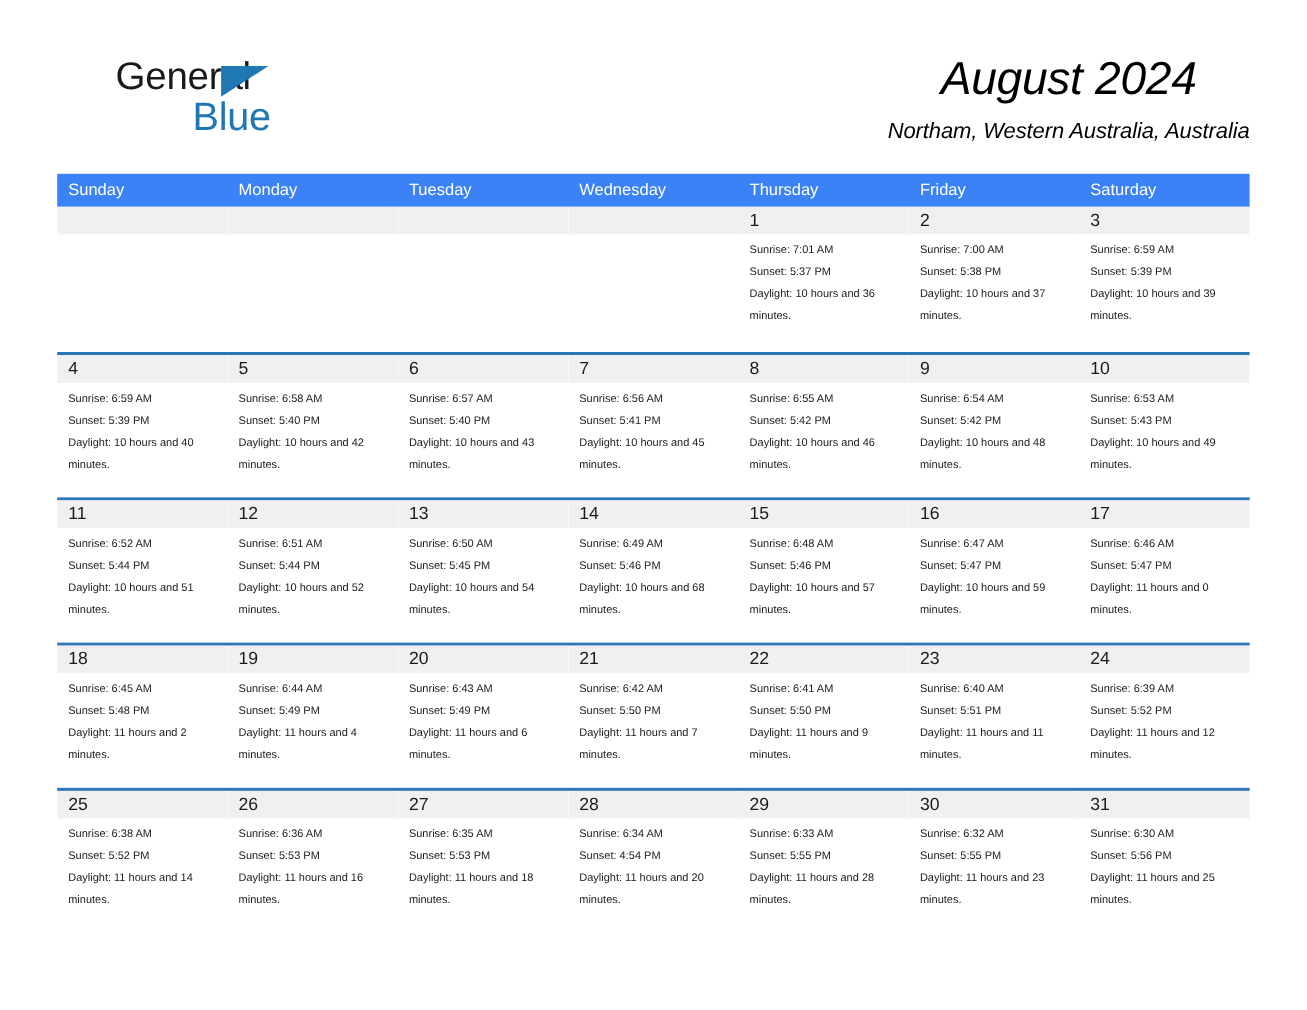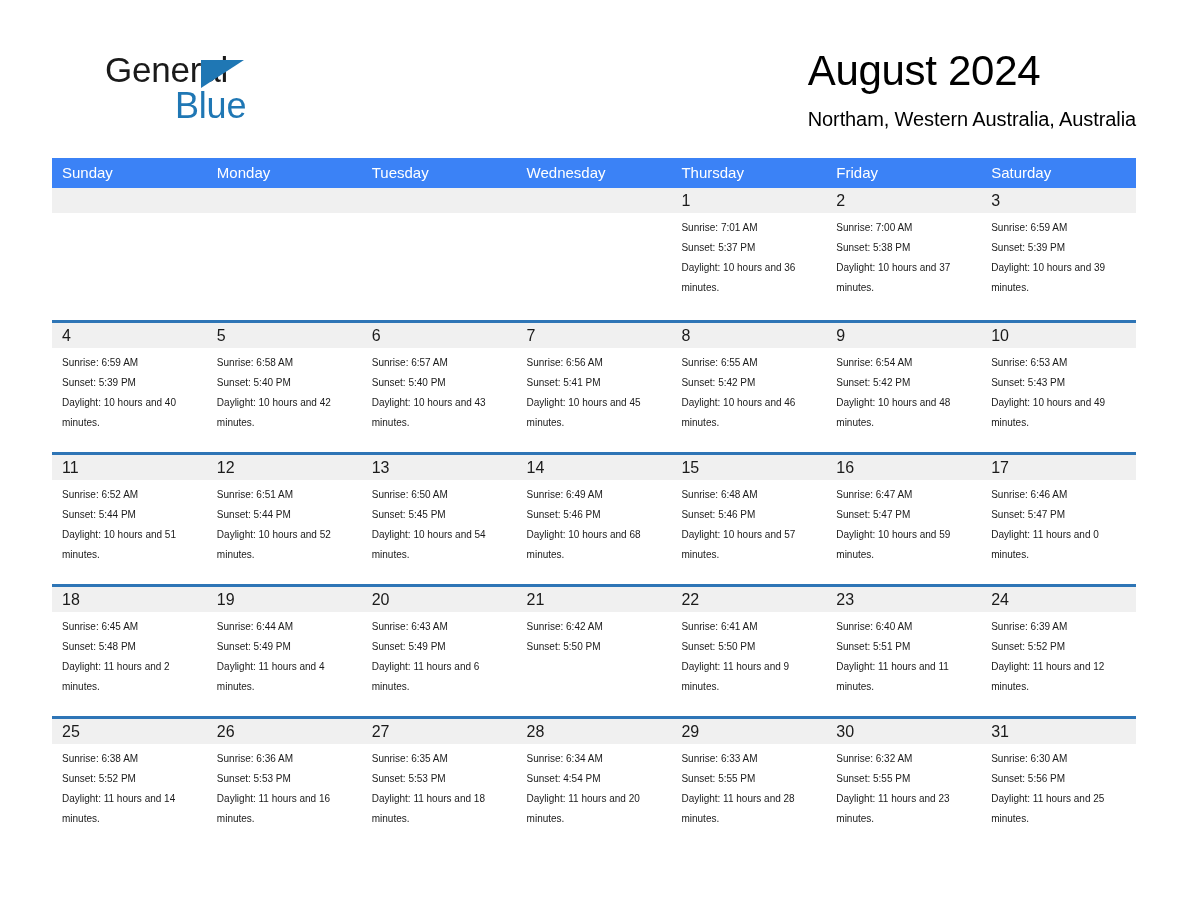--- a/index.html
+++ b/index.html
@@ -60,21 +60,22 @@
     line-height: 42px;
     color: #1f77b4;
     font-family: "Liberation Sans", sans-serif;
     letter-spacing: -0.2px;
   }
 
   .title-block {
     position: absolute;
     right: 52px;
     top: 45px;
-    text-align: left;
+    text-align: center;
+    font-style: italic;
   }
   .month-title {
     font-size: 42px;
     line-height: 52px;
     font-weight: normal;
     color: #000000;
     margin: 0;
     letter-spacing: -0.3px;
   }
   .location-title {
@@ -361,20 +362,21 @@
             <div>Sunrise: 6:43 AM</div>
             <div>Sunset: 5:49 PM</div>
             <div class="daylight-line">Daylight: 11 hours and 6 minutes.</div>
           </div>
         </div>
         <div class="day-cell">
           <div class="day-number">21</div>
           <div class="day-info">
             <div>Sunrise: 6:42 AM</div>
             <div>Sunset: 5:50 PM</div>
+            <div class="daylight-line">Daylight: 11 hours and 7 minutes.</div>
           </div>
         </div>
         <div class="day-cell">
           <div class="day-number">22</div>
           <div class="day-info">
             <div>Sunrise: 6:41 AM</div>
             <div>Sunset: 5:50 PM</div>
             <div class="daylight-line">Daylight: 11 hours and 9 minutes.</div>
           </div>
         </div>

